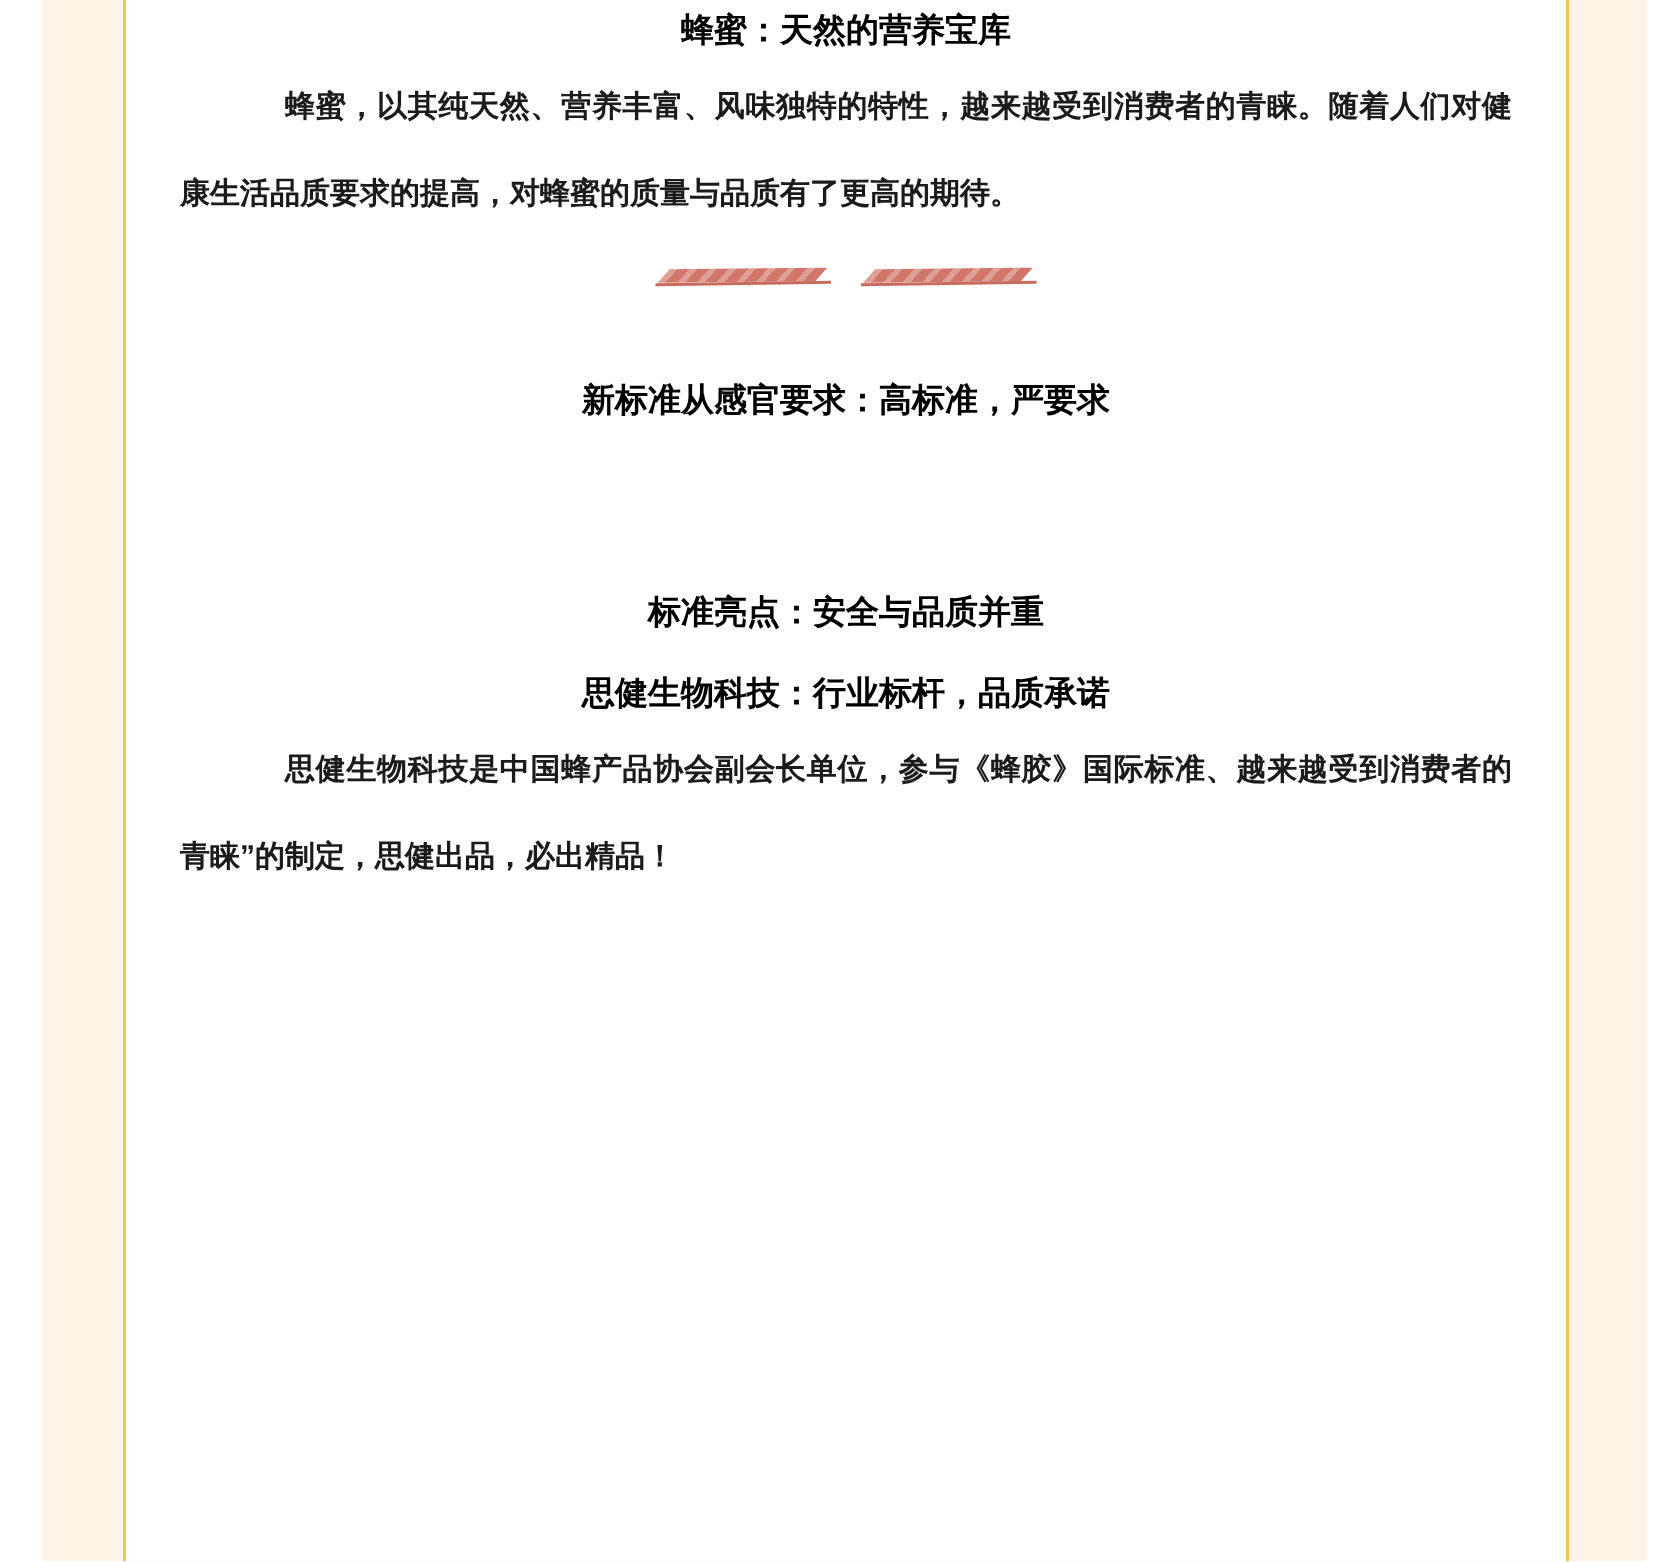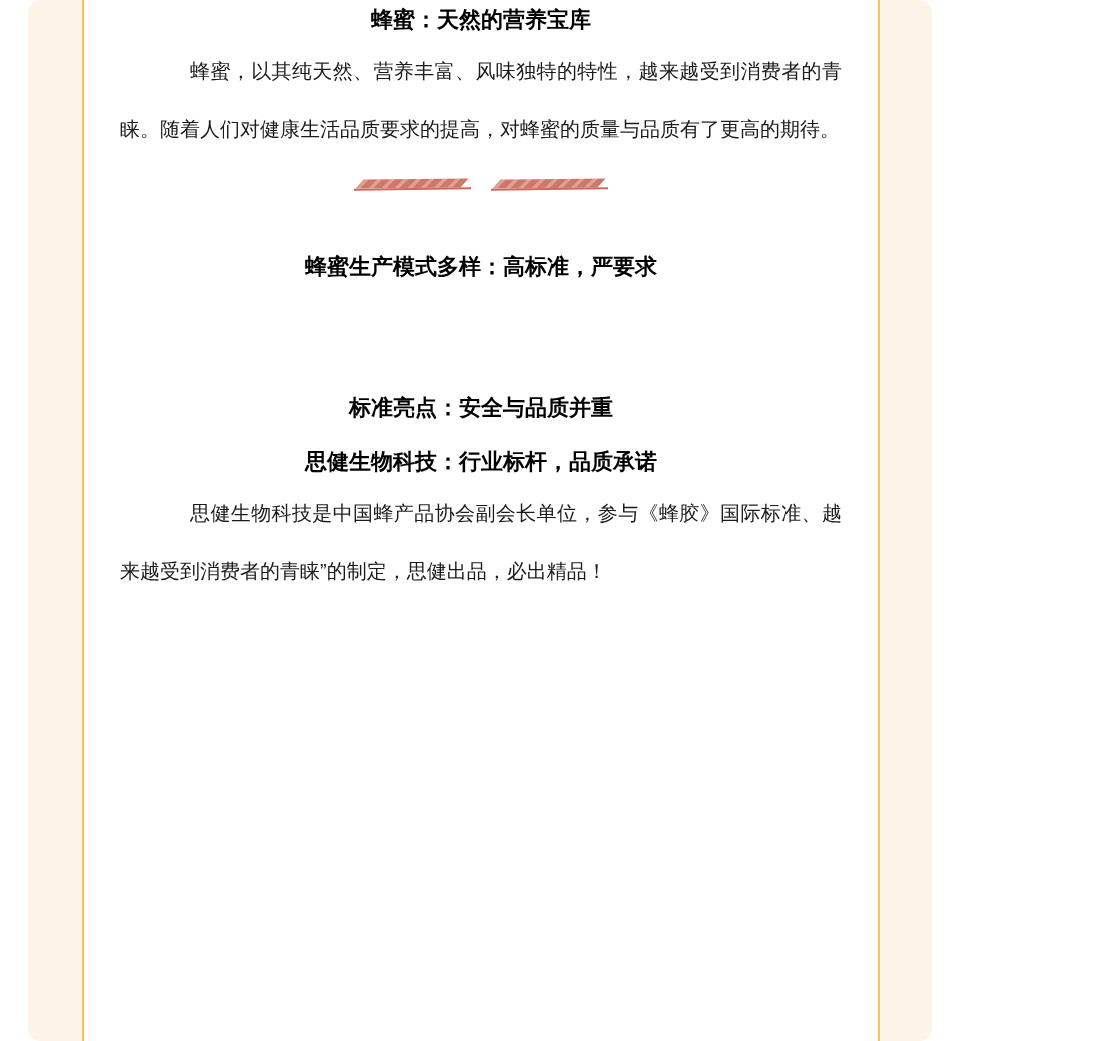--- a/index.html
+++ b/index.html
@@ -16,24 +16,23 @@
   body {
     width: 1119px;
     height: 1041px;
     overflow: hidden;
     background: var(--page_bg);
     font-family: "Liberation Sans", "DejaVu Sans", sans-serif;
     color: var(--text_color);
   }
   .card {
     margin-left: 28px;
-    width: 904px;
+    width: 1070px;
     height: 1041px;
     background: var(--card_bg);
-    border-radius: 13px;
   }
   .panel {
     margin: 0 52px 0 54px;
     height: 1041px;
     background: #ffffff;
     border-left: 2px solid var(--gold_border);
     border-right: 2px solid var(--gold_border);
     padding: 4px 36px 0 36px;
     overflow: hidden;
   }
@@ -49,20 +48,21 @@
   .sections section:nth-of-type(2) h2 { margin-top: 57px; }
   .sections section:nth-of-type(3) h2 { margin-top: 110px; }
   .sections section:nth-of-type(4) h2 { margin-top: 23px; }
   p {
     margin: 7px 0 0 0;
     font-size: 20px;
     line-height: 58px;
     text-align: justify;
     text-indent: 3.5em;
     color: var(--text_color);
+    font-weight: bold;
   }
   .sections section:nth-of-type(2) p { text-indent: 2.5em; }
   .divider {
     margin-top: 20px;
     height: 16px;
     display: flex;
     justify-content: center;
     gap: 20px;
   }
   .stroke { position: relative; width: 117px; height: 14px; }
@@ -99,21 +99,21 @@
               <i class="band"></i>
               <i class="tail"></i>
             </span>
             <span class="stroke">
               <i class="band"></i>
               <i class="tail"></i>
             </span>
           </div>
         </section>
         <section>
-          <h2>蜂蜜生产模式多样：高标准，严要求</h2>
+          <h2>新标准从感官要求：高标准，严要求</h2>
         </section>
         <section>
           <h2>标准亮点：安全与品质并重</h2>
         </section>
         <section>
           <h2>思健生物科技：行业标杆，品质承诺</h2>
           <p>思健生物科技是中国蜂产品协会副会长单位，参与《蜂胶》国际标准、越来越受到消费者的青睐”的制定，思健出品，必出精品！</p>
         </section>
       </div>
   </div>

